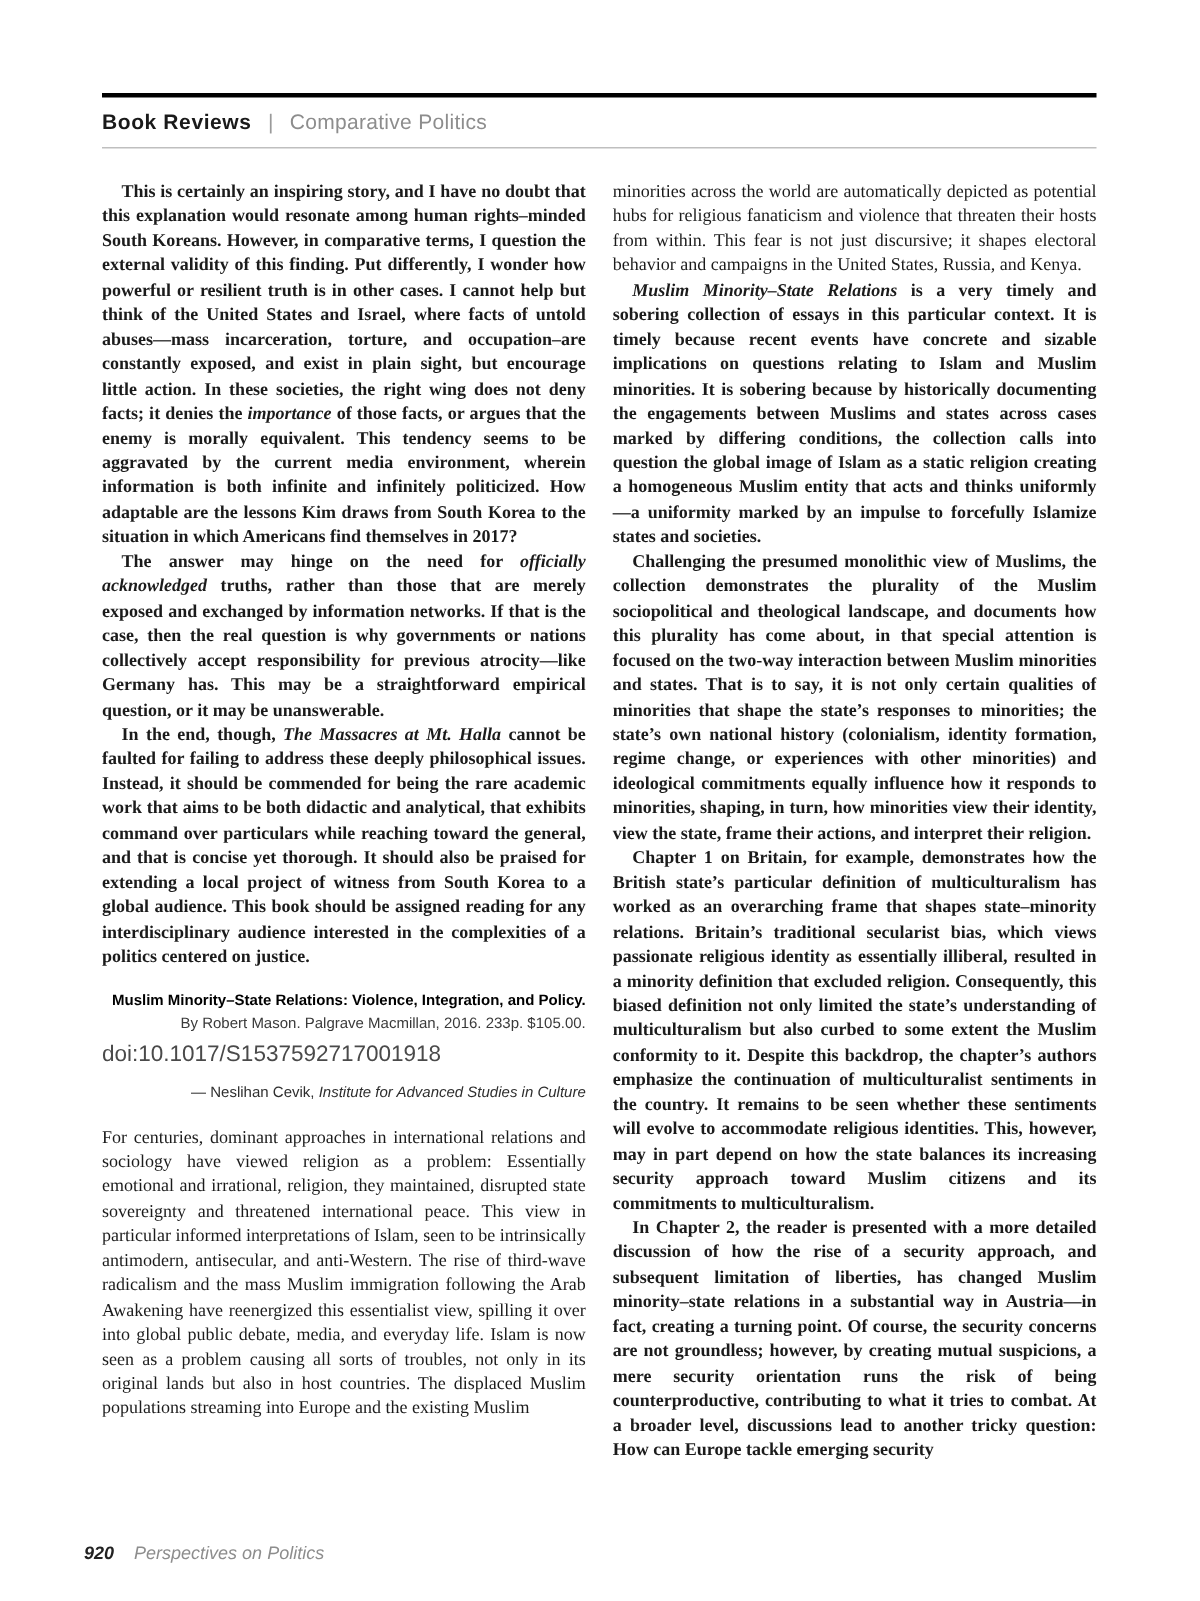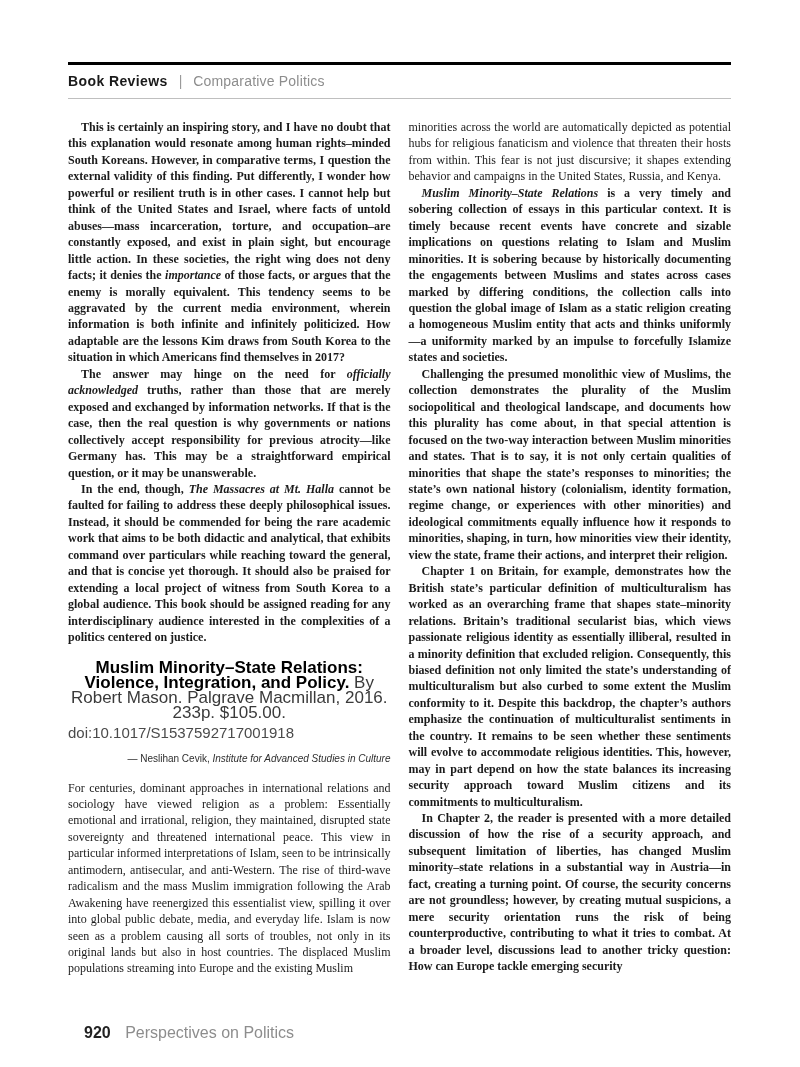--- a/index.html
+++ b/index.html
@@ -36,24 +36,24 @@
     line-height: 16.45px;
     color: #1b1b1b;
     hyphens: auto; -webkit-hyphens: auto;
   }
   .body-para.indent { text-indent: 13px; font-weight: bold; }
   em { font-style: italic; }
 
   .review-heading {
     margin: 14px 0 0 0;
     font-family: "Liberation Sans", sans-serif;
-    font-size: 17px;
+    font-size: 10px;
     line-height: 15px;
     color: #3a3a3a;
-    text-align: center;
+    text-align: right;
   }
   .review-heading .bold { font-weight: 700; color: #000000; }
 
   .doi-line {
     margin: 4px 0 0 0;
     font-family: "Liberation Sans", sans-serif;
     font-size: 15px;
     color: #4a4a4a;
   }
 
@@ -61,23 +61,24 @@
     margin: 12px 0 0 0;
     font-family: "Liberation Sans", sans-serif;
     font-size: 10px;
     color: #2e2e2e;
     text-align: right;
   }
   .reviewer-byline + .body-para { margin-top: 16px; }
 
   
   .page-footer {
-    position: absolute; left: 84px; bottom: 49px;
+    position: absolute; left: 56px; bottom: 49px;
     font-family: "Liberation Sans", sans-serif;
-    font-size: 16px;
+    font-size: 12px;
+    font-style: italic;
   }
   .page-number { font-weight: 700; color: #222222; margin-right: 10px; }
   .journal-name { color: #8d8d8d; }
 </style>
 </head>
 <body>
 
 <div class="page">
 
   <header class="page-header">
@@ -94,21 +95,21 @@
     <div class="column">
         <p class="body-para indent"><span>This is certainly an inspiring story, and I have no doubt that this explanation would resonate among human rights–minded South Koreans. However, in comparative terms, I question the external validity of this finding. Put differently, I wonder how powerful or resilient truth is in other cases. I cannot help but think of the United States and Israel, where facts of untold abuses—mass incarceration, torture, and occupation–are constantly exposed, and exist in plain sight, but encourage little action. In these societies, the right wing does not deny facts; it denies the </span><em>importance</em><span> of those facts, or argues that the enemy is morally equivalent. This tendency seems to be aggravated by the current media environment, wherein information is both infinite and infinitely politicized. How adaptable are the lessons Kim draws from South Korea to the situation in which Americans find themselves in 2017?</span></p>
         <p class="body-para indent"><span>The answer may hinge on the need for </span><em>officially acknowledged</em><span> truths, rather than those that are merely exposed and exchanged by information networks. If that is the case, then the real question is why governments or nations collectively accept responsibility for previous atrocity—like Germany has. This may be a straightforward empirical question, or it may be unanswerable.</span></p>
         <p class="body-para indent"><span>In the end, though, </span><em>The Massacres at Mt. Halla</em><span> cannot be faulted for failing to address these deeply philosophical issues. Instead, it should be commended for being the rare academic work that aims to be both didactic and analytical, that exhibits command over particulars while reaching toward the general, and that is concise yet thorough. It should also be praised for extending a local project of witness from South Korea to a global audience. This book should be assigned reading for any interdisciplinary audience interested in the complexities of a politics centered on justice.</span></p>
         <p class="review-heading"><span class="bold">Muslim Minority–State Relations: Violence, Integration, and Policy.</span><span> By Robert Mason. Palgrave Macmillan, 2016. 233p. $105.00.</span></p>
         <p class="doi-line"><span>doi:10.1017/S1537592717001918</span></p>
         <p class="reviewer-byline"><span>— Neslihan Cevik, </span><em>Institute for Advanced Studies in Culture</em></p>
         <p class="body-para"><span>For centuries, dominant approaches in international relations and sociology have viewed religion as a problem: Essentially emotional and irrational, religion, they maintained, disrupted state sovereignty and threatened international peace. This view in particular informed interpretations of Islam, seen to be intrinsically antimodern, antisecular, and anti-Western. The rise of third-wave radicalism and the mass Muslim immigration following the Arab Awakening have reenergized this essentialist view, spilling it over into global public debate, media, and everyday life. Islam is now seen as a problem causing all sorts of troubles, not only in its original lands but also in host countries. The displaced Muslim populations streaming into Europe and the existing Muslim</span></p>
       </div>
     <div class="column">
-        <p class="body-para"><span>minorities across the world are automatically depicted as potential hubs for religious fanaticism and violence that threaten their hosts from within. This fear is not just discursive; it shapes extending behavior and campaigns in the United States, Russia, and Kenya.</span></p>
+        <p class="body-para"><span>minorities across the world are automatically depicted as potential hubs for religious fanaticism and violence that threaten their hosts from within. This fear is not just discursive; it shapes electoral behavior and campaigns in the United States, Russia, and Kenya.</span></p>
         <p class="body-para indent"><em>Muslim Minority–State Relations</em><span> is a very timely and sobering collection of essays in this particular context. It is timely because recent events have concrete and sizable implications on questions relating to Islam and Muslim minorities. It is sobering because by historically documenting the engagements between Muslims and states across cases marked by differing conditions, the collection calls into question the global image of Islam as a static religion creating a homogeneous Muslim entity that acts and thinks uniformly—a uniformity marked by an impulse to forcefully Islamize states and societies.</span></p>
         <p class="body-para indent"><span>Challenging the presumed monolithic view of Muslims, the collection demonstrates the plurality of the Muslim sociopolitical and theological landscape, and documents how this plurality has come about, in that special attention is focused on the two-way interaction between Muslim minorities and states. That is to say, it is not only certain qualities of minorities that shape the state’s responses to minorities; the state’s own national history (colonialism, identity formation, regime change, or experiences with other minorities) and ideological commitments equally influence how it responds to minorities, shaping, in turn, how minorities view their identity, view the state, frame their actions, and interpret their religion.</span></p>
         <p class="body-para indent"><span>Chapter 1 on Britain, for example, demonstrates how the British state’s particular definition of multiculturalism has worked as an overarching frame that shapes state–minority relations. Britain’s traditional secularist bias, which views passionate religious identity as essentially illiberal, resulted in a minority definition that excluded religion. Consequently, this biased definition not only limited the state’s understanding of multiculturalism but also curbed to some extent the Muslim conformity to it. Despite this backdrop, the chapter’s authors emphasize the continuation of multiculturalist sentiments in the country. It remains to be seen whether these sentiments will evolve to accommodate religious identities. This, however, may in part depend on how the state balances its increasing security approach toward Muslim citizens and its commitments to multiculturalism.</span></p>
         <p class="body-para indent"><span>In Chapter 2, the reader is presented with a more detailed discussion of how the rise of a security approach, and subsequent limitation of liberties, has changed Muslim minority–state relations in a substantial way in Austria—in fact, creating a turning point. Of course, the security concerns are not groundless; however, by creating mutual suspicions, a mere security orientation runs the risk of being counterproductive, contributing to what it tries to combat. At a broader level, discussions lead to another tricky question: How can Europe tackle emerging security</span></p>
       </div>
   </main>
 
   <footer class="page-footer">
     <span class="page-number">920</span>
     <span class="journal-name">Perspectives on Politics</span>

